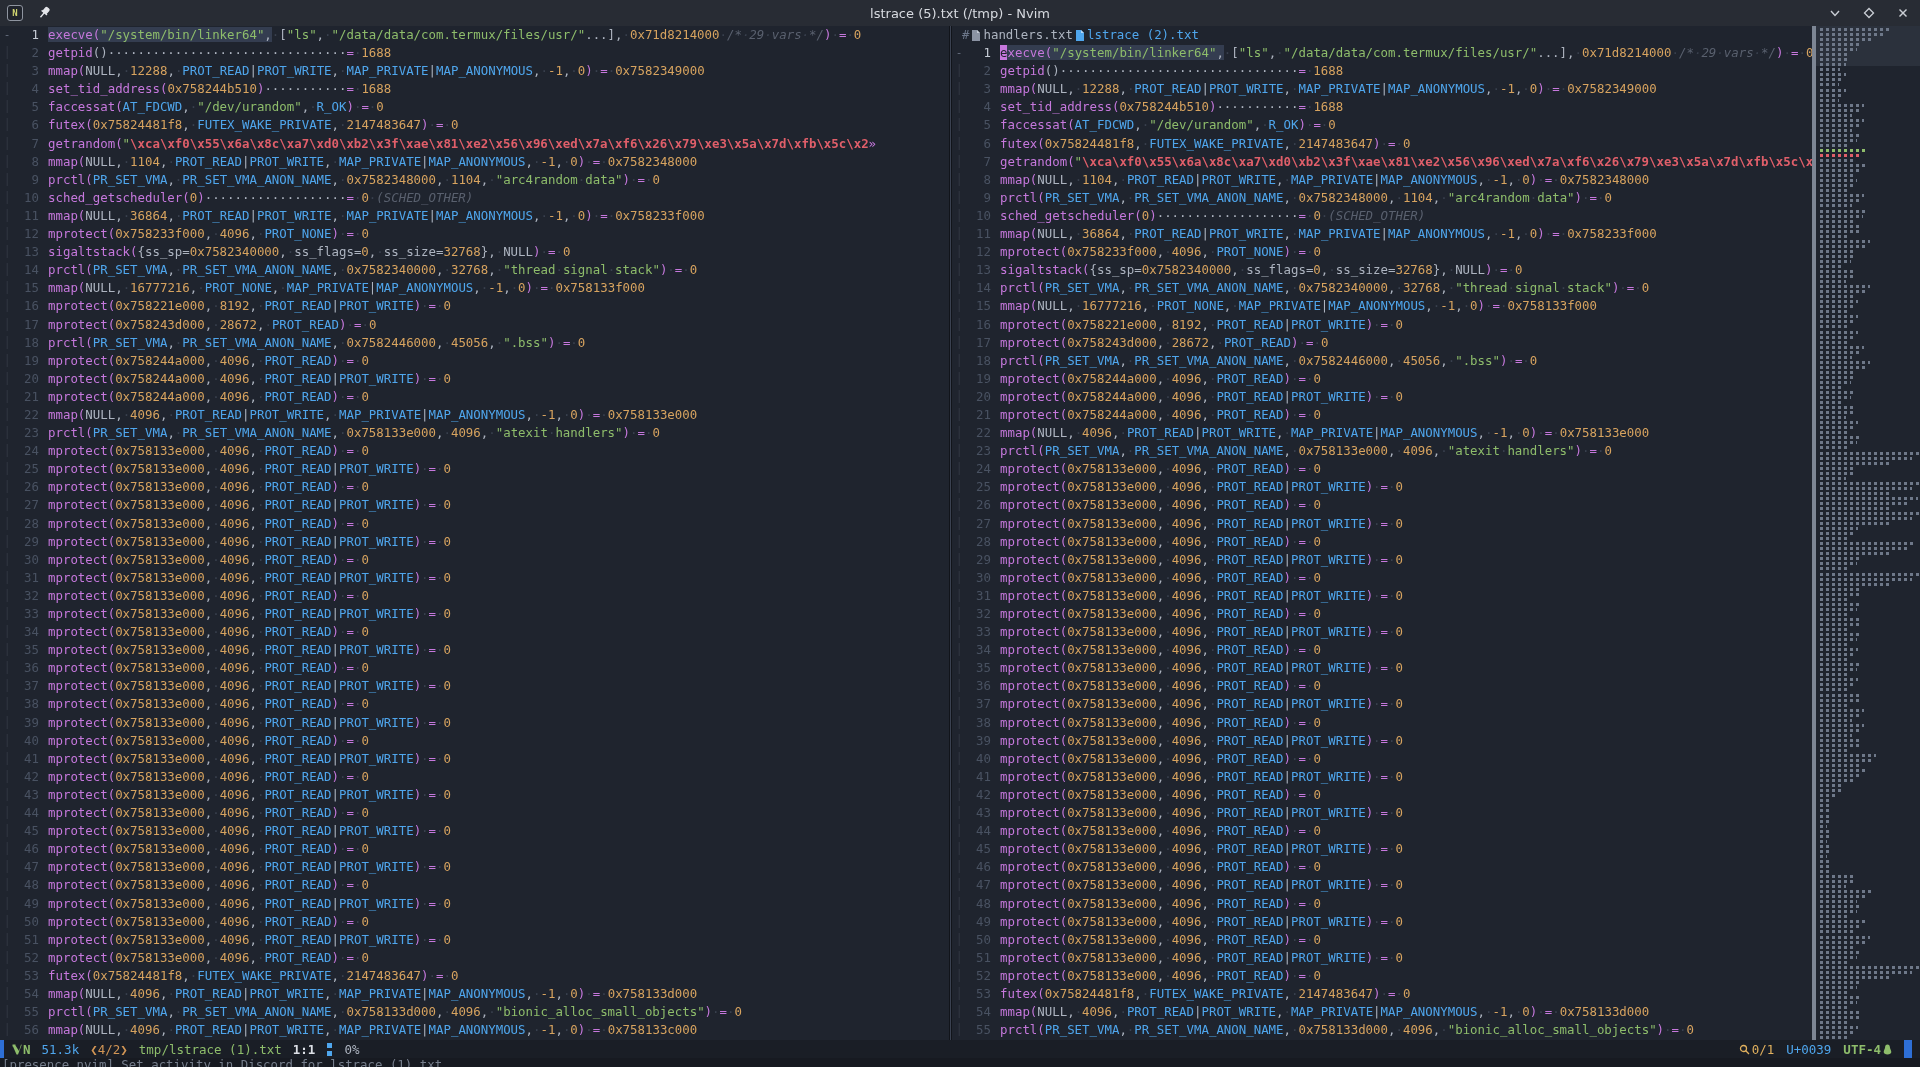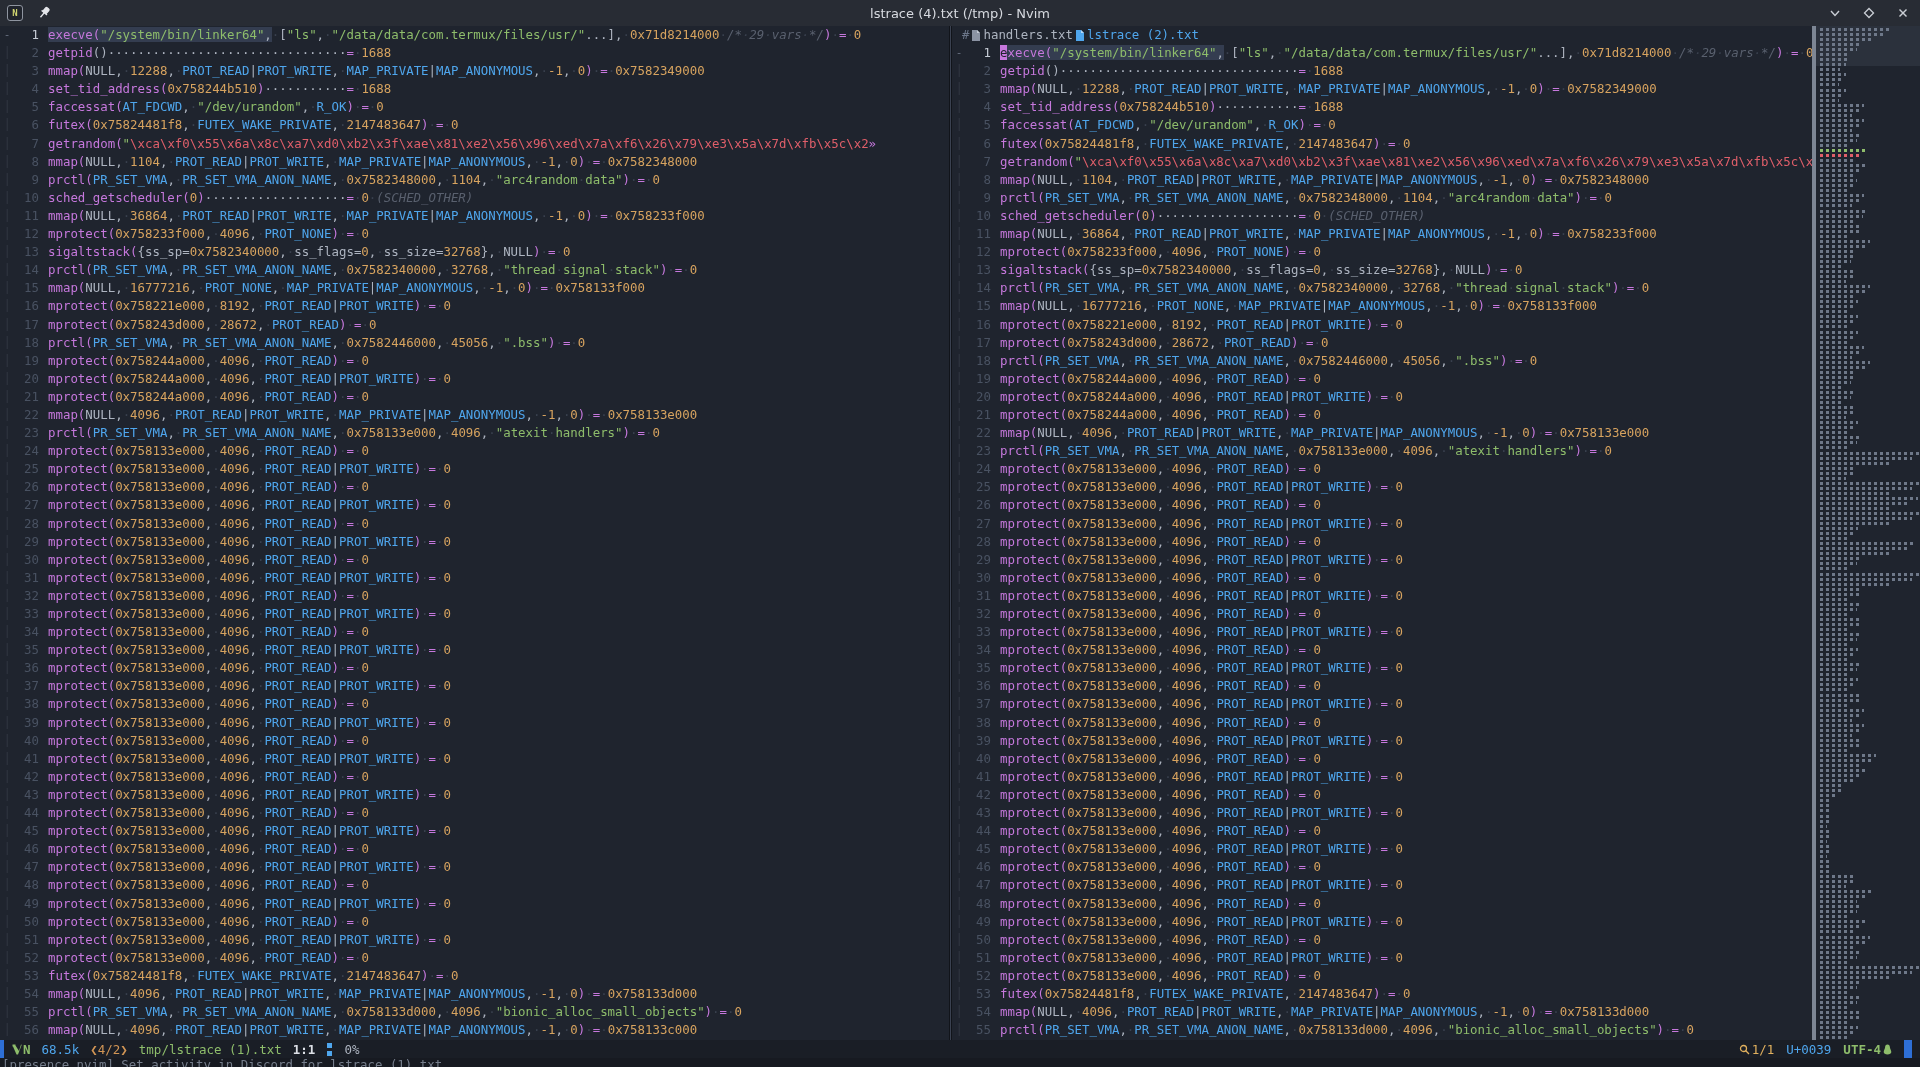--- a/index.html
+++ b/index.html
@@ -29,21 +29,21 @@
   .row{display:flex;height:var(--lh);line-height:var(--lh);white-space:pre;}
   .fold{width:14px;text-align:center;color:#6a7383;flex:none;font-size:11px;}
   .fold.guide{color:#333a46;}
   .num{width:34px;padding-right:9px;text-align:right;color:var(--linenr);flex:none;}
   .num.cur{color:var(--linenr-cur);}
   .code{white-space:pre;}
   .fn{color:var(--func);}
   .op{color:var(--oper);}
   .p{color:var(--fg);}
   .s{color:var(--string);}
-  .esc{color:var(--escape);}
+  .esc{color:var(--escape);font-weight:bold;}
   .c{color:var(--constant);}
   .n{color:var(--number);}
   .cm{color:var(--comment);font-style:italic;}
   .ws{color:var(--wsdot);}
   .hl{background:var(--hl-bg);}
   .curs{background:var(--cursor-bg);color:var(--cursor-fg);}
 
   
   .winbar{height:var(--lh);line-height:var(--lh);display:flex;align-items:center;padding-left:10px;}
   .wb-flag{color:#6b7689;}
@@ -90,21 +90,21 @@
   <div class="tb-left">
     <div class="app-icon">N</div>
     <svg class="pin" width="14" height="14" viewBox="0 0 14 14">
       <g transform="rotate(40 7 7)" stroke="#e4e6ea" stroke-width="1.4" fill="#e4e6ea">
         <rect x="5" y="1" width="4" height="5" rx="1"></rect>
         <line x1="3.5" y1="6.5" x2="10.5" y2="6.5"></line>
         <line x1="7" y1="6.5" x2="7" y2="12.5"></line>
       </g>
     </svg>
   </div>
-  <div class="tb-title">lstrace (4).txt (/tmp) - Nvim</div>
+  <div class="tb-title">lstrace (5).txt (/tmp) - Nvim</div>
   <div class="tb-controls">
     <div class="tb-btn">
       <svg width="14" height="14" viewBox="0 0 14 14">
         <polyline points="3,5 7,9.5 11,5" fill="none" stroke="#c9cdd4" stroke-width="1.4"></polyline>
       </svg>
     </div>
     <div class="tb-btn">
       <svg width="14" height="14" viewBox="0 0 14 14">
         <rect x="3.8" y="3.8" width="6.4" height="6.4" fill="none" stroke="#c9cdd4" stroke-width="1.3" transform="rotate(45 7 7)"></rect>
       </svg>
@@ -589,34 +589,34 @@
 
 <div class="statusline">
   <div class="sl-accent"></div>
   <div class="sl-left">
     <span class="sl-mode">
         <svg width="10" height="11" viewBox="0 0 10 11">
           <path d="M0.5 0.5h3v1l3.5 5.5 2-6.5h0.5v1L6 10.5H4.5L1 2.5H0.5z" fill="#8ebd6b"></path>
         </svg>
         <span>N</span>
       </span>
-    <span class="sl-size">68.5k</span>
+    <span class="sl-size">51.3k</span>
     <span class="sl-buffers">❮4/2❯</span>
     <span class="sl-file">tmp/lstrace (1).txt</span>
     <span class="sl-pos">1:1</span>
     <span class="sl-cursor"></span>
     <span class="sl-pct">0%</span>
   </div>
   <div class="sl-right">
     <span class="sl-search">
       <svg width="11" height="11" viewBox="0 0 11 11">
         <circle cx="4.5" cy="4.5" r="3" fill="none" stroke="#e0b05e" stroke-width="1.3"></circle>
         <line x1="6.8" y1="6.8" x2="10" y2="10" stroke="#e0b05e" stroke-width="1.3"></line>
       </svg>
-      <span>1/1</span>
+      <span>0/1</span>
     </span>
     <span class="sl-unicode">U+0039</span>
     <span class="sl-enc">
       <span>UTF-4</span>
       <svg width="9" height="11" viewBox="0 0 9 11">
         <path d="M4.5 0.5c1.6 0 2.4 1.2 2.4 2.7 0 1.4 1.4 3 1.4 4.9 0 1.6-1.6 2.4-3.8 2.4S0.7 9.7 0.7 8.1c0-1.9 1.4-3.5 1.4-4.9C2.1 1.7 2.9 0.5 4.5 0.5z" fill="#8ebd6b"></path>
       </svg>
     </span>
     <span class="sl-cap"></span>
   </div>

